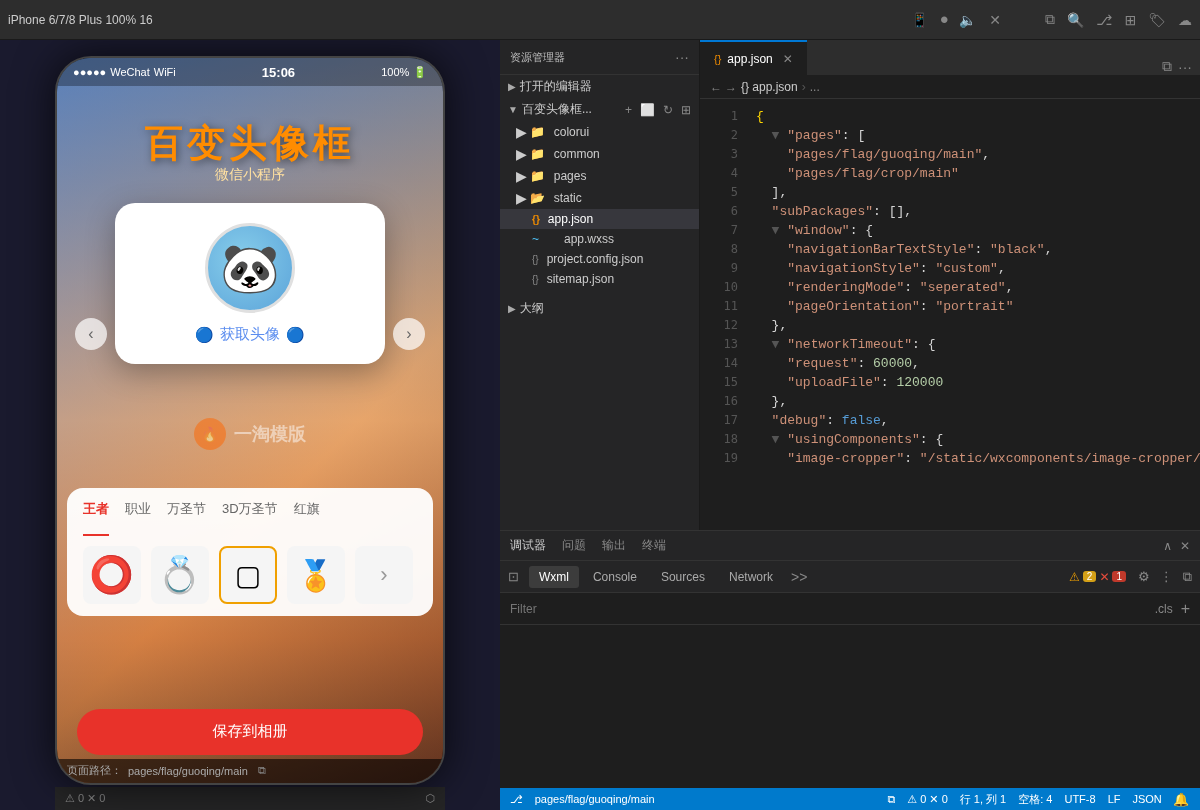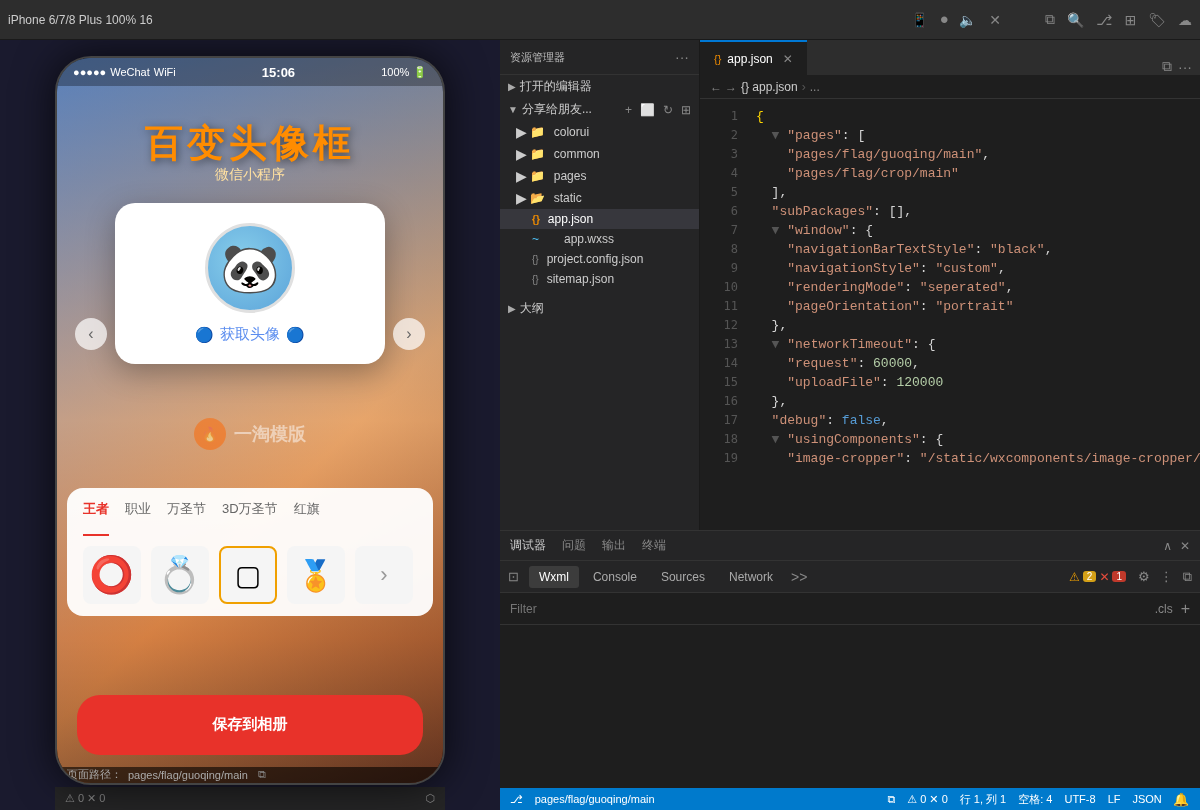--- a/index.html
+++ b/index.html
@@ -260,35 +260,35 @@
       border-radius: 23px;
       background: #fff;
       border: none;
       color: #333;
       font-size: 15px;
       font-weight: 500;
       cursor: pointer;
     }
     .btn-save {
       flex: 1;
-      height: 60px;
+      height: 46px;
       border-radius: 23px;
       background: #e8322a;
       border: none;
       color: #fff;
       font-size: 15px;
-      font-weight: 700;
+      font-weight: 400;
       cursor: pointer;
     }
 
     .page-path {
       position: absolute;
       bottom: 0;
       left: 0; right: 0;
-      height: 16px;
+      height: 24px;
       background: rgba(0,0,0,0.6);
       display: flex;
       align-items: center;
       padding: 0 10px;
       gap: 6px;
     }
     .page-path-text { color: #aaa; font-size: 11px; }
 
     
     .right-panel {
@@ -668,21 +668,21 @@
 
         <div class="file-tree">
 
           <div class="explorer-section-header">
             <span class="explorer-section-toggle">▶</span>
             <span>打开的编辑器</span>
           </div>
 
           <div class="explorer-section-header">
             <span class="explorer-section-toggle">▼</span>
-            <span>分享给朋友...</span>
+            <span>百变头像框...</span>
             <div style="flex:1"></div>
             <span style="color:#888; font-size:12px;">+</span>
             <span style="color:#888; font-size:12px; margin-left:4px;">⬜</span>
             <span style="color:#888; font-size:12px; margin-left:4px;">↻</span>
             <span style="color:#888; font-size:12px; margin-left:4px;">⊞</span>
           </div>
 
           <div class="folder-item">
             <span class="folder-icon">▶</span>
             <span style="margin-right:4px;">📁</span>

